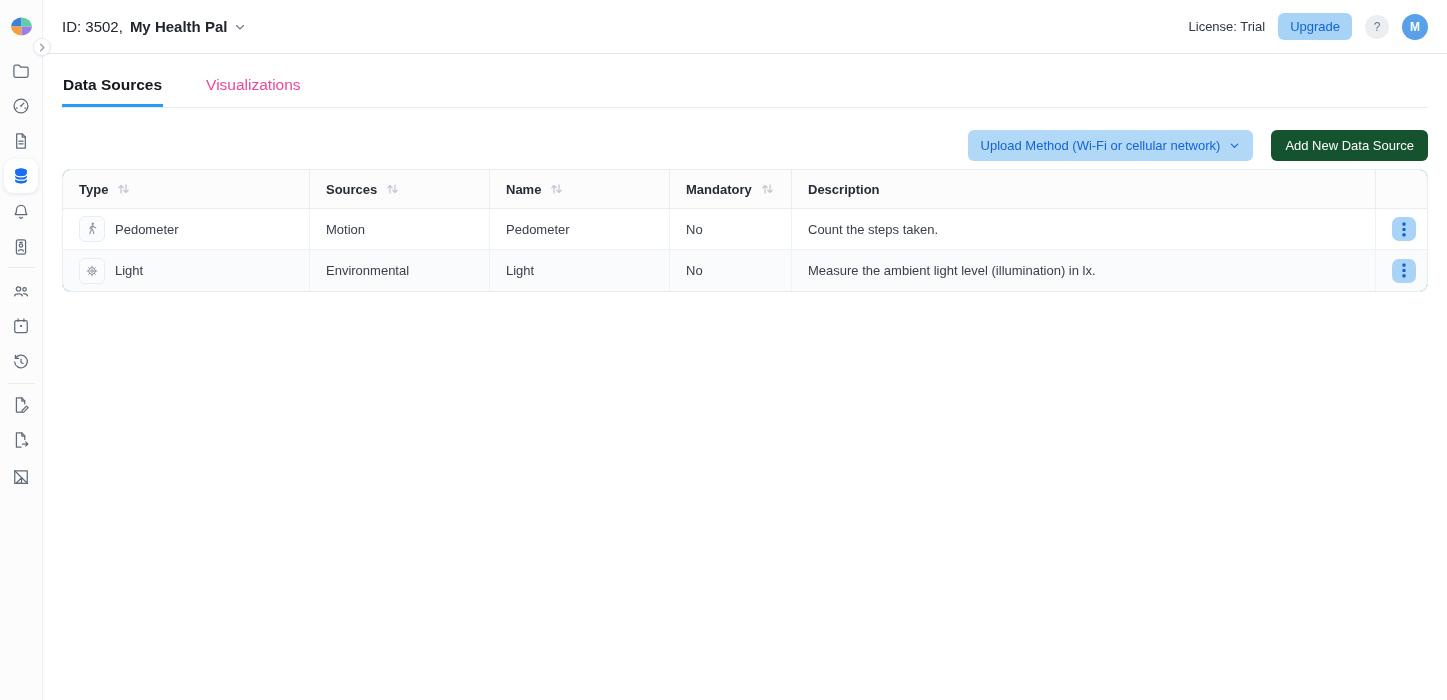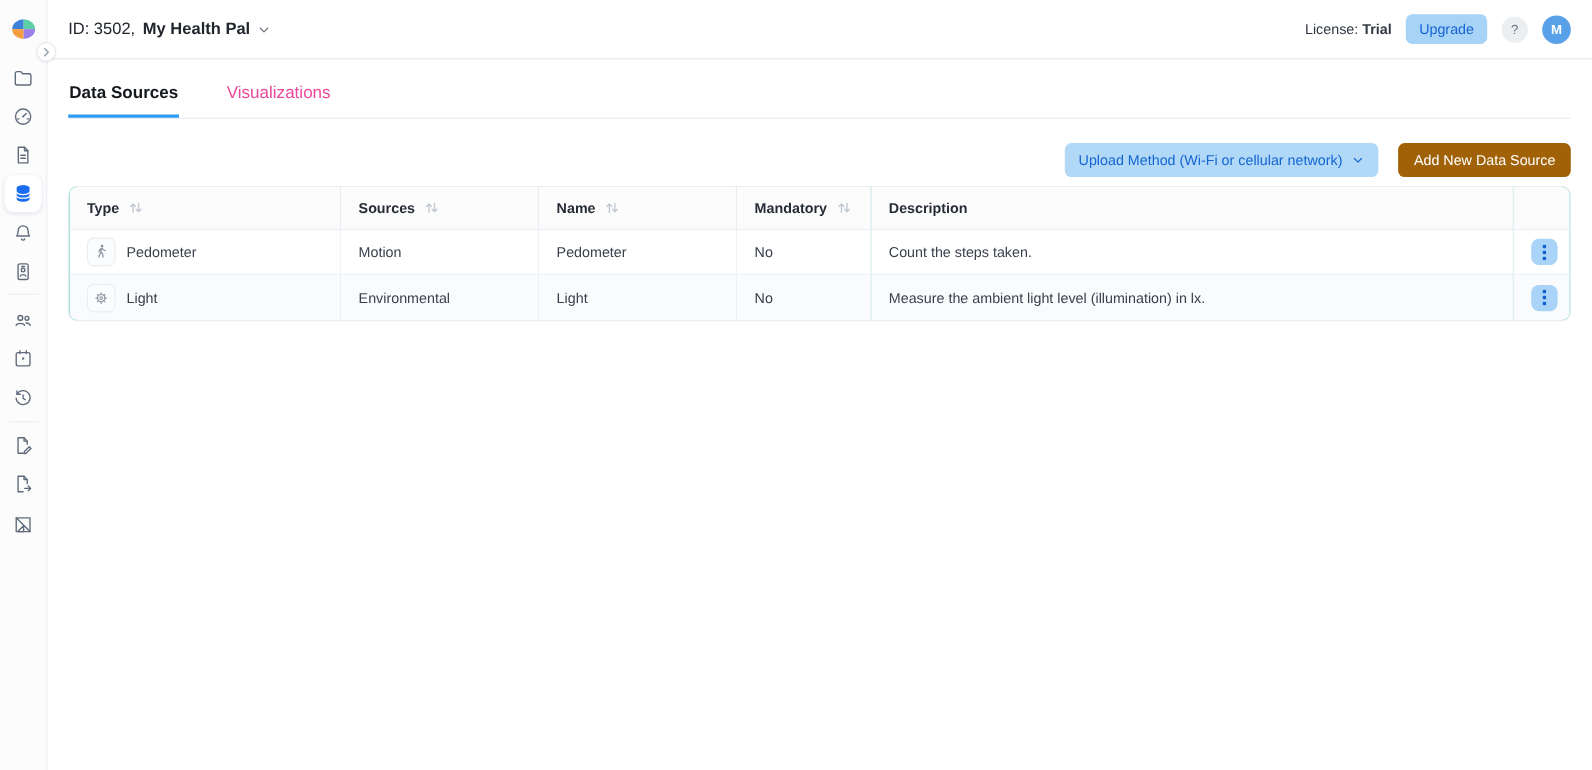--- a/index.html
+++ b/index.html
@@ -22,40 +22,40 @@
 
   
   .main { flex:1; display:flex; flex-direction:column; min-width:0; }
   .topbar { height:54px; flex-shrink:0; display:flex; align-items:center; padding:0 19px; border-bottom:1px solid #dde5ed; background:#fff; }
   .title-group { display:flex; align-items:center; gap:7px; cursor:pointer; }
   .study-id { font-size:15px; font-weight:500; color:#21262e; }
   .study-name { font-size:15px; font-weight:700; color:#21262e; }
   .title-group svg { color:#6b7480; }
   .topbar-right { margin-left:auto; display:flex; align-items:center; gap:13px; }
   .license { font-size:13px; color:#303742; }
-  .license b { font-weight:700; }
+  .license b { font-weight:400; }
   .upgrade-btn { background:#a7d3f7; color:#1365d3; border:none; border-radius:6px; font-size:13px; font-weight:500;
     padding:6px 12px; cursor:pointer; font-family:inherit; }
   .help-btn { width:24px; height:24px; border-radius:50%; background:#eceff2; color:#6a7380; font-size:12px;
     border:none; display:flex; align-items:center; justify-content:center; cursor:pointer; font-family:inherit; }
   .avatar { width:26px; height:26px; border-radius:50%; background:#58a0e8; color:#fff; font-size:12px; font-weight:600;
     display:flex; align-items:center; justify-content:center; cursor:pointer; }
 
   
   .content { padding:0 19px; flex:1; }
   .tabs { margin-top:15px; display:flex; gap:42px; border-bottom:1px solid #e7ecf1; }
   .tab { font-size:15.5px; color:#ec4899; padding:7px 1px 13px; cursor:pointer; }
   .tab.active { color:#15181d; font-weight:700; box-shadow:inset 0 -3px 0 #2b9bf3; }
   .intro { margin-top:19px; font-size:13px; color:#242b35; }
   .intro a { color:#2d7ce0; text-decoration:underline; cursor:pointer; }
   .toolbar { margin-top:22px; margin-bottom:8px; display:flex; justify-content:flex-end; align-items:center; gap:18px; }
   .upload-btn { display:flex; align-items:center; gap:9px; background:#b2d8f8; color:#1365d3; border:none; border-radius:6px;
     font-size:13px; padding:8px 13px; cursor:pointer; font-family:inherit; }
   .upload-btn svg { display:block; }
-  .add-btn { background:#a16207; color:#fff; border:none; border-radius:6px; font-size:13px; font-weight:500;
+  .add-btn { background:#14532d; color:#fff; border:none; border-radius:6px; font-size:13px; font-weight:500;
     padding:8px 14px; cursor:pointer; font-family:inherit; }
 
   
   .tablewrap { border:1px solid #e9edf2; border-radius:8px; overflow:hidden; background:#14b8a6; }
   table { width:100%; border-collapse:separate; border-spacing:0; table-layout:fixed; }
   th { height:39px; text-align:left; padding:0 16px; font-size:13px; font-weight:700; color:#262c36;
     background:#fcfcfd; border-bottom:1px solid #e9edf2; border-right:1px solid #e9edf2; cursor:pointer; }
   th:last-child { border-right:none; }
   th .th-inner { display:flex; align-items:center; gap:9px; }
   td { height:41px; padding:0 16px; font-size:13px; color:#39404c; border-right:1px solid #eef1f5;

